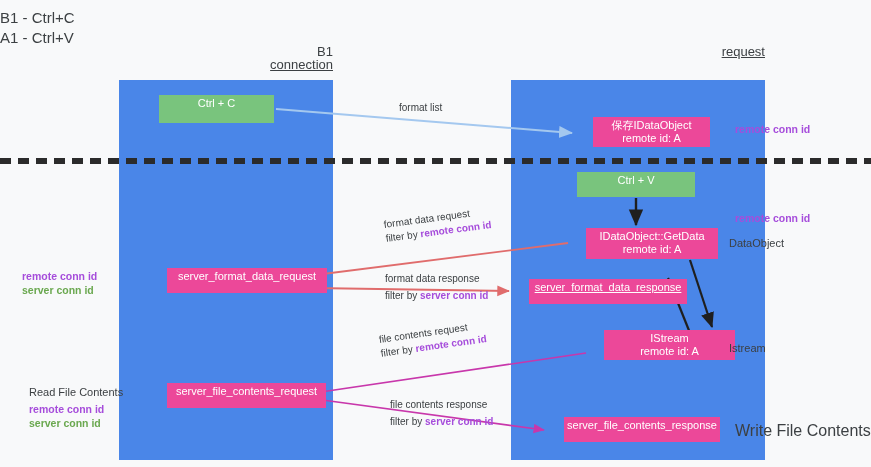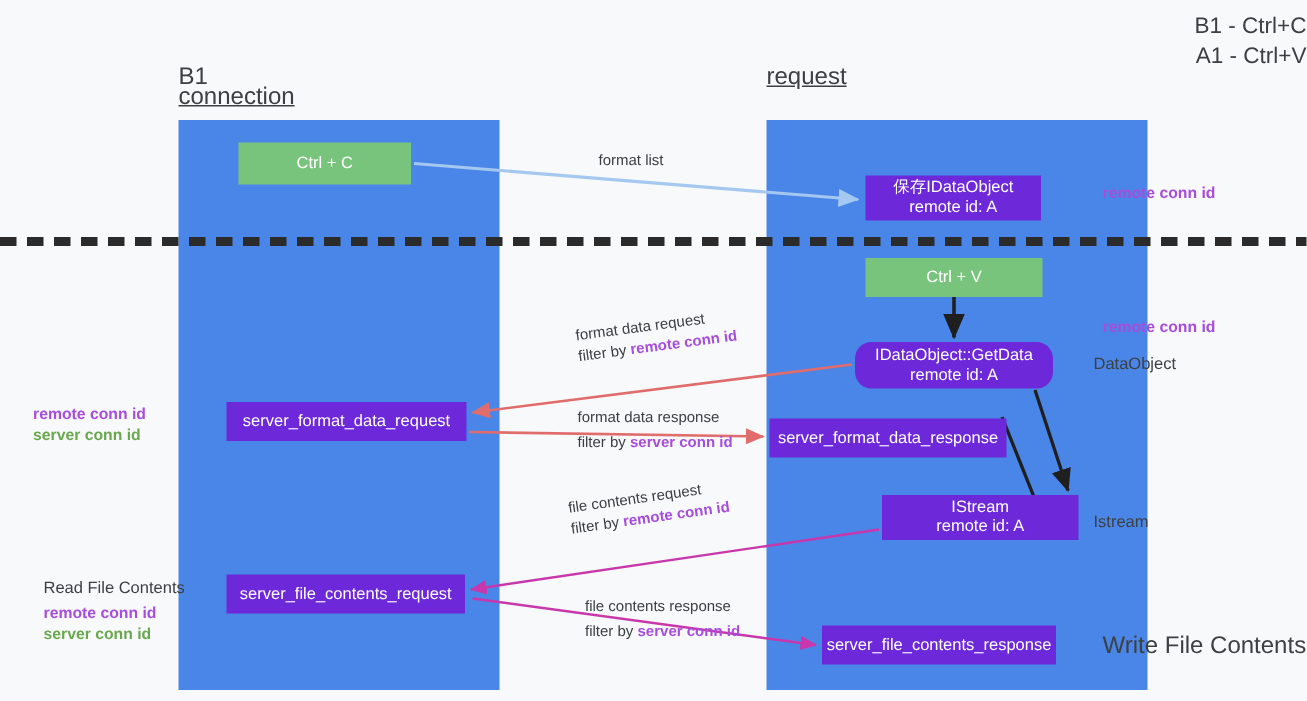--- a/index.html
+++ b/index.html
@@ -12,43 +12,43 @@
     position:relative;
   }
   #stage{position:absolute;left:0;top:0;width:871px;height:467px;}
 
   
   .lane{position:absolute;background:#4a86e8;}
   .lane-b1{left:119px;top:80px;width:214px;height:380px;}
   .lane-a1{left:511px;top:80px;width:254px;height:380px;}
 
   
-  .lane-head{position:absolute;text-align:left;font-size:16px;line-height:13px;color:#3c4043;}
+  .lane-head{position:absolute;text-align:right;font-size:13px;line-height:13px;color:#3c4043;}
   .lane-head .l1{display:block;}
   .lane-head .l2{display:block;text-decoration:underline;}
   #head-b1{left:119px;top:45px;width:214px;}
   #head-a1{left:511px;top:45px;width:254px;}
 
   
-  #title{position:absolute;left:0;top:8px;width:871px;text-align:right;
+  #title{position:absolute;left:0;top:8px;width:871px;text-align:left;
          font-size:15px;line-height:20px;color:#3c4043;}
 
   
-  .box{position:absolute;display:flex;align-items:center;justify-content:center;
+  .box{position:absolute;display:flex;align-items:flex-start;justify-content:center;
        text-align:center;color:#ffffff;font-size:11px;line-height:13px;
-       box-sizing:border-box;padding:13px 4px;}
+       box-sizing:border-box;padding:2px 4px;}
   .green{background:#79c47d;}
-  .orange{background:#6d28d9;}
+  .orange{background:#ec4899;margin-left:16px;}
 
   #box-ctrlc{left:159px;top:95px;width:115px;height:28px;}
   #box-ctrlv{left:577px;top:172px;width:118px;height:25px;}
   #box-idataobject{left:577px;top:117px;width:117px;height:30px;}
-  #box-getdata{left:570px;top:228px;width:132px;height:31px;border-radius:11px;}
+  #box-getdata{left:570px;top:228px;width:132px;height:31px;}
   #box-sfdreq{left:151px;top:268px;width:160px;height:25px;}
-  #box-sfdres{left:513px;top:279px;width:158px;height:25px;}
+  #box-sfdres{left:513px;top:279px;width:158px;height:25px;text-decoration:underline;}
   #box-istream{left:588px;top:330px;width:131px;height:30px;}
   #box-sfcreq{left:151px;top:383px;width:159px;height:25px;}
   #box-sfcres{left:548px;top:417px;width:156px;height:25px;}
 
   
   .anno{position:absolute;font-size:10.5px;line-height:14px;}
   .remote{color:#a64ddb;font-weight:bold;}
   .server-green{color:#6aa84f;font-weight:bold;}
 
   #anno-r1{left:735px;top:122px;}

